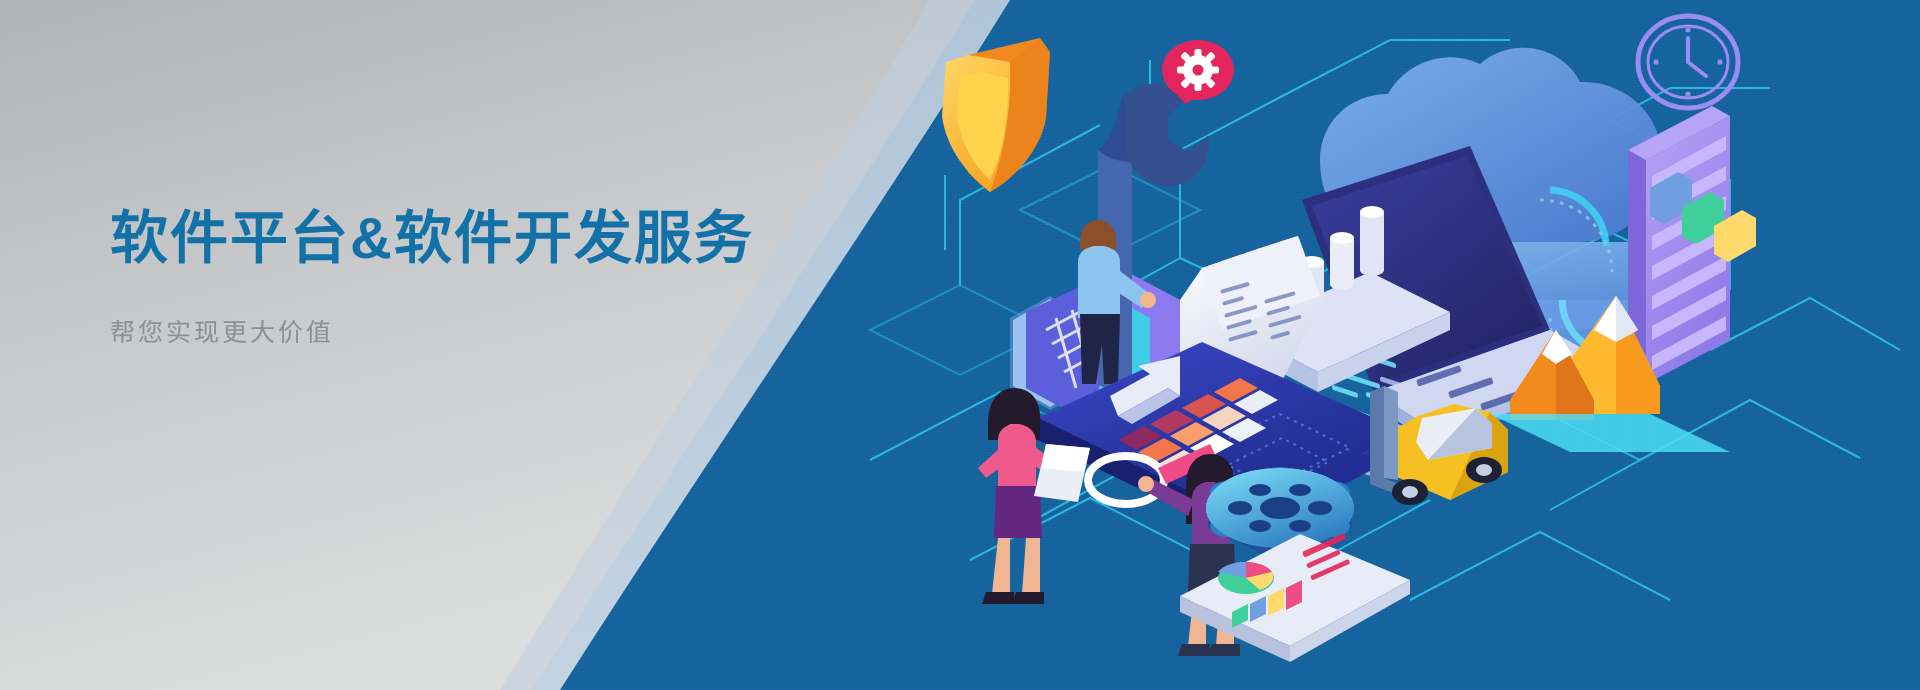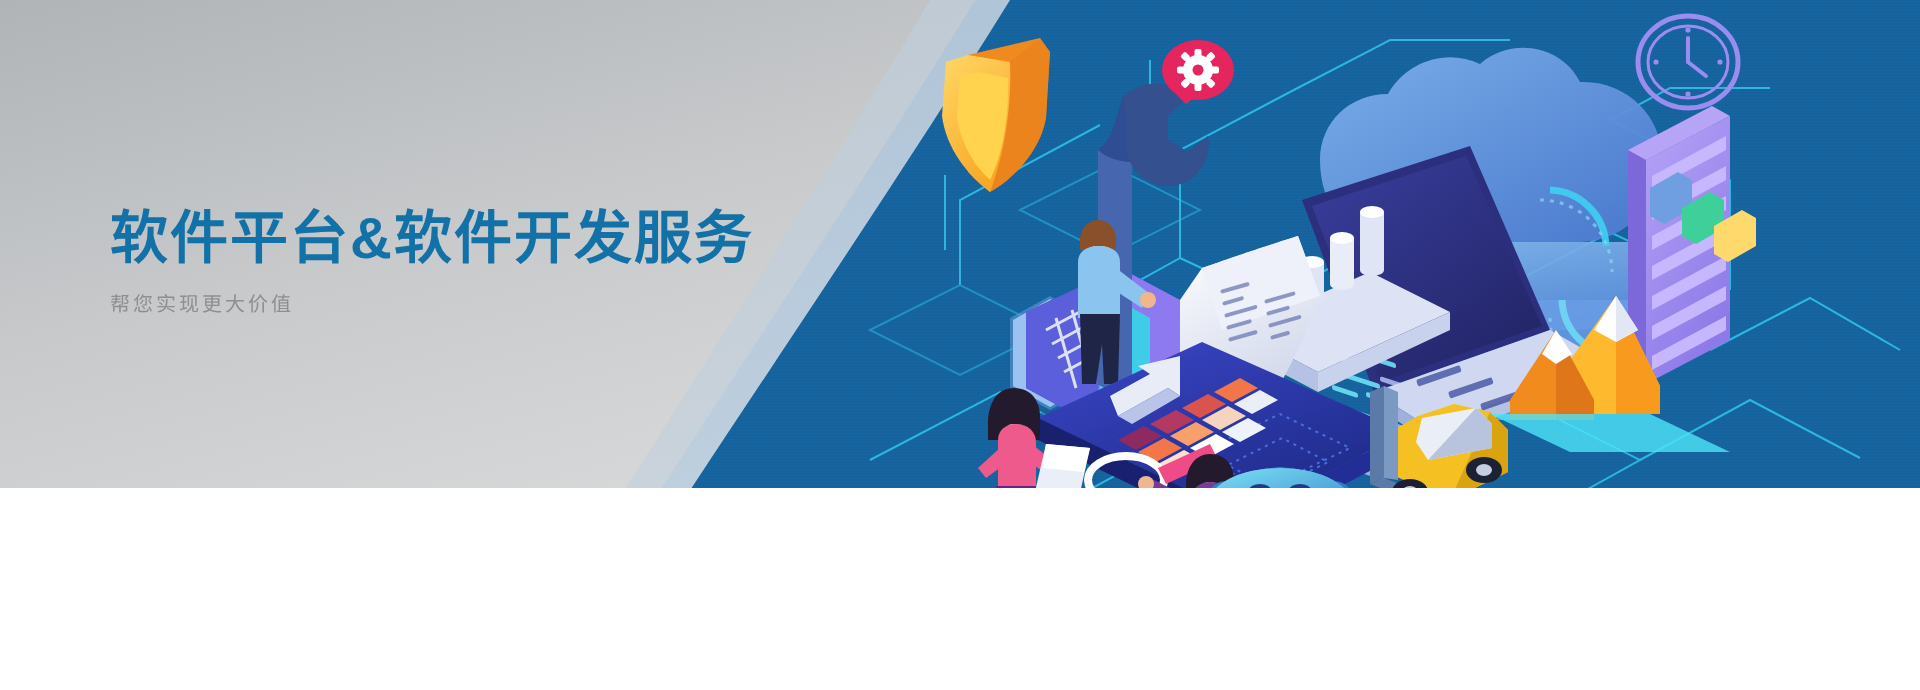--- a/index.html
+++ b/index.html
@@ -5,21 +5,21 @@
 <style>
   * { margin:0; padding:0; box-sizing:border-box; }
   html, body {
     width:1920px; height:690px;
     overflow:hidden;
     font-family:"Liberation Sans","DejaVu Sans",sans-serif;
   }
 
   .banner{
     position:relative;
-    width:1920px; height:488px;
+    width:1920px; height:690px;
     overflow:hidden;
     background:#0f172a;
   }
 
   
   .bg-blue{
     position:absolute; inset:0;
     background:#15639f;
   }
   .bg-noise{
@@ -43,22 +43,22 @@
   }
   .title{
     font-size:58px;
     font-weight:700;
     letter-spacing:2px;
     color:#1271a7;
     line-height:1.15;
     white-space:nowrap;
   }
   .subtitle{
-    margin-top:19px;
-    font-size:20px;
+    margin-top:44px;
+    font-size:25px;
     font-weight:400;
     letter-spacing:3px;
     color:#8d8f92;
     line-height:1.3;
     white-space:nowrap;
   }
 
   
   .art{
     position:absolute;

